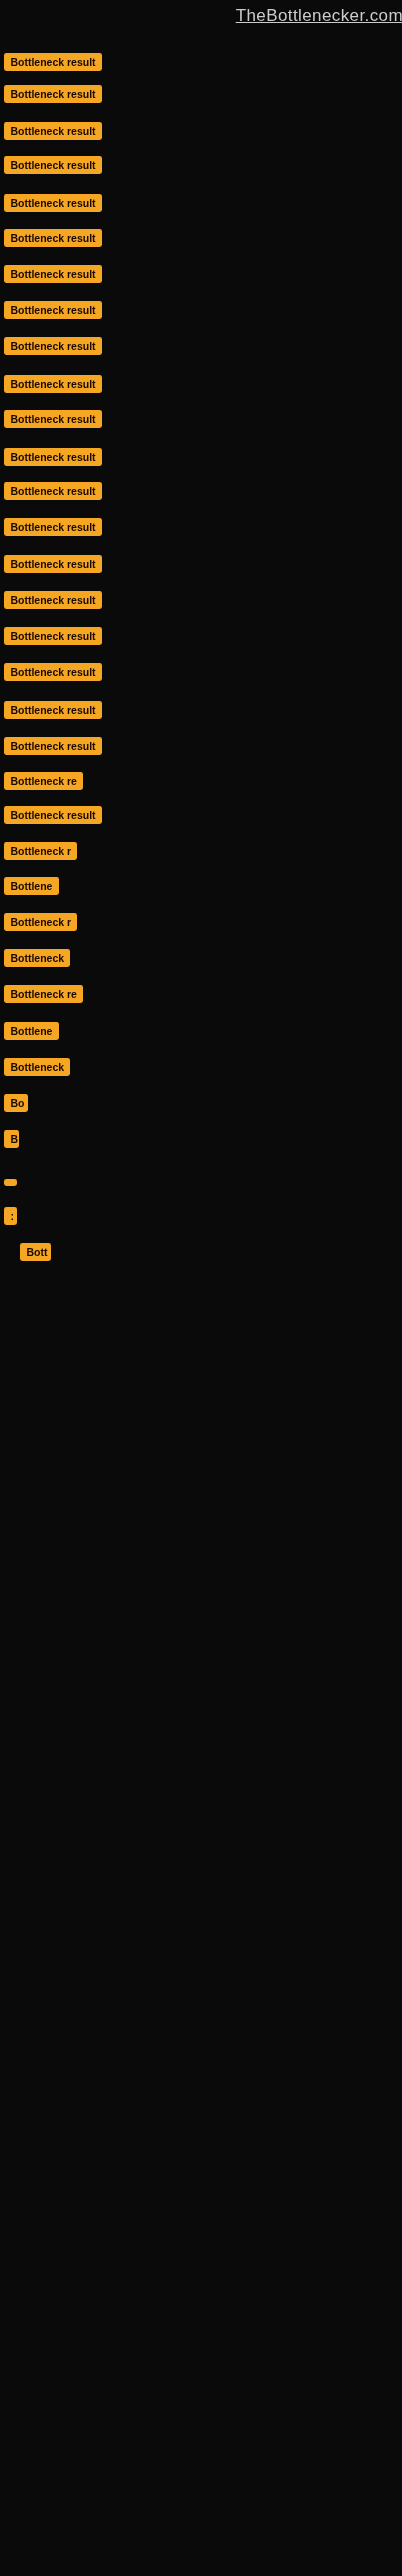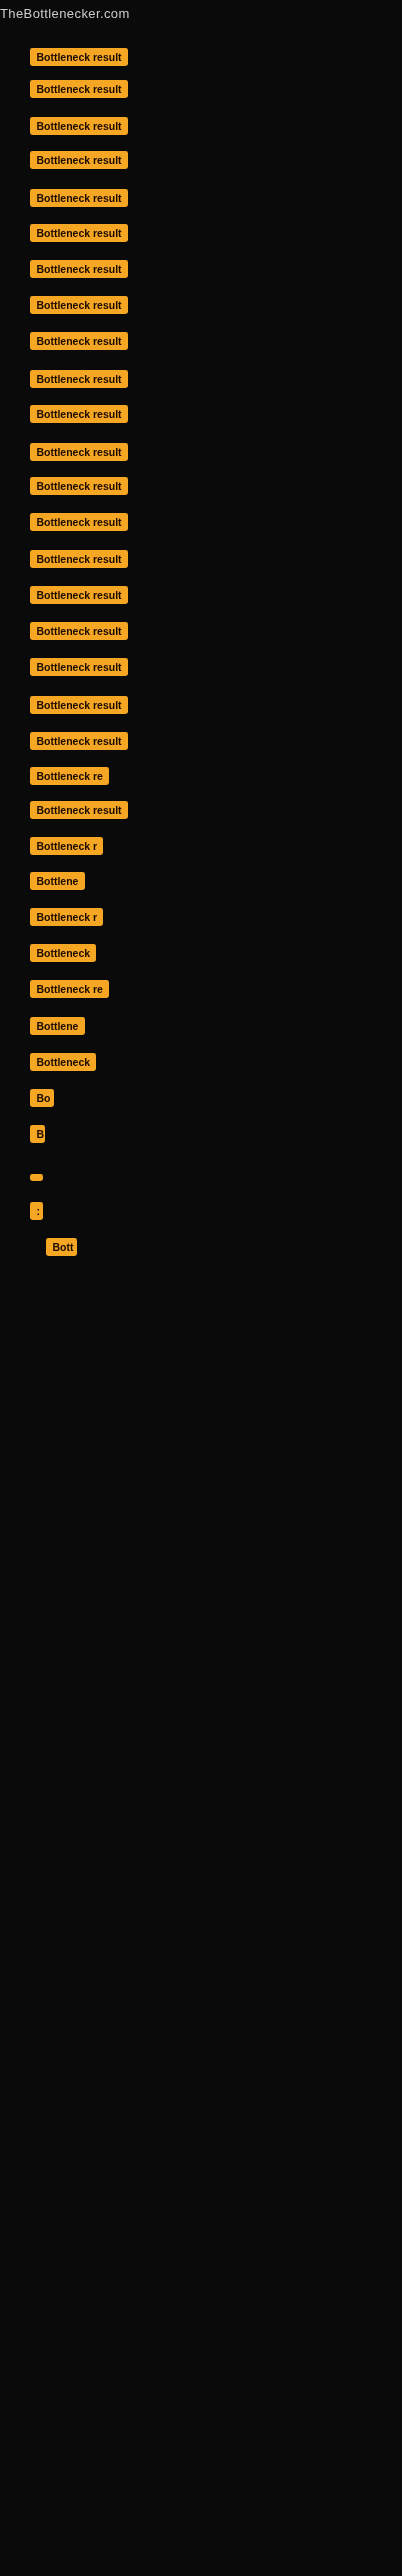--- a/index.html
+++ b/index.html
@@ -10,42 +10,42 @@
 
     body {
       width: 403px;
       min-height: 2576px;
       background-color: #0a0a0a;
       font-family: Arial, sans-serif;
       position: relative;
     }
 
     .site-title {
-      text-align: left;
+      text-align: right;
       color: #cccccc;
-      font-size: 13px;
+      font-size: 17px;
       padding: 6.4px 0;
       letter-spacing: 0.4px;
+      text-decoration: underline;
     }
 
     .bottleneck-item {
       position: absolute;
       left: 0;
     }
 
     .bottleneck-badge {
       background-color: #f5a623;
       color: #1a0a00;
       font-size: 10.5px;
       font-weight: bold;
       padding: 3.2px 6.4px;
       border-radius: 2.4px;
       display: inline-block;
       white-space: nowrap;
-      margin-left: 26px;
     }
   </style>
 </head>
 <body>
 
 <div class="site-title">TheBottlenecker.com</div>
 
 <div id="items-container" style="position:relative; width:403px; height:2544px; top:0;">
 <div class="bottleneck-item" style="top: 20px; left: 4px;"><span class="bottleneck-badge" style="max-width: 105px; overflow: hidden;">Bottleneck result</span></div>
     <div class="bottleneck-item" style="top: 52px; left: 4px;"><span class="bottleneck-badge" style="max-width: 105px; overflow: hidden;">Bottleneck result</span></div>

